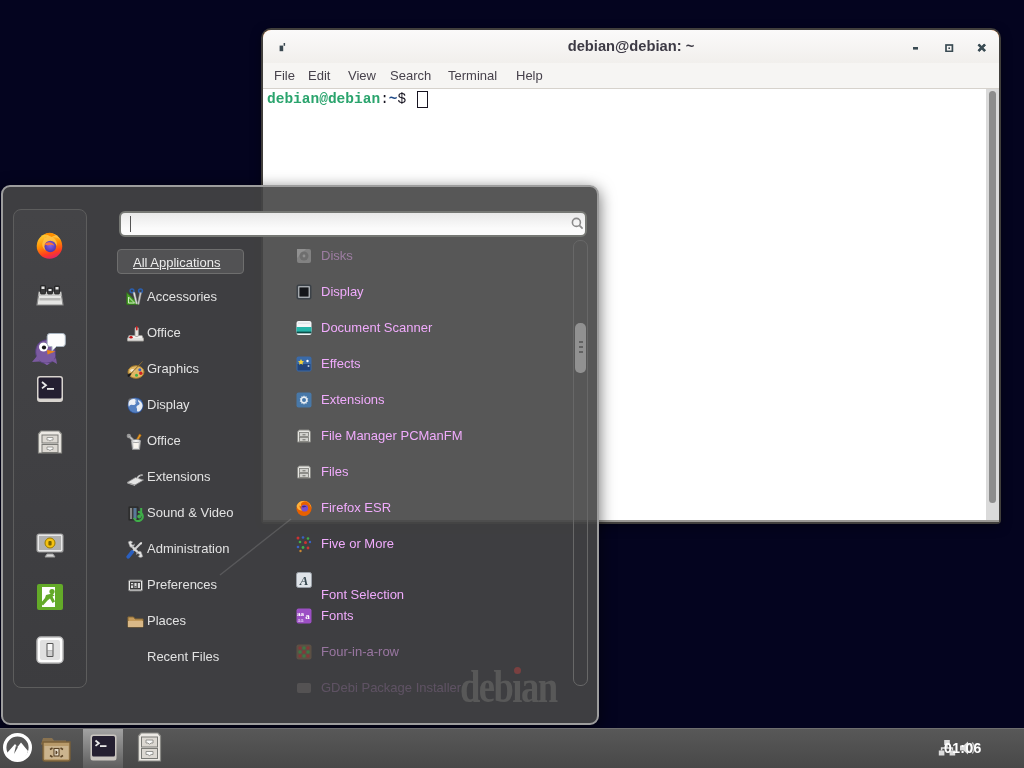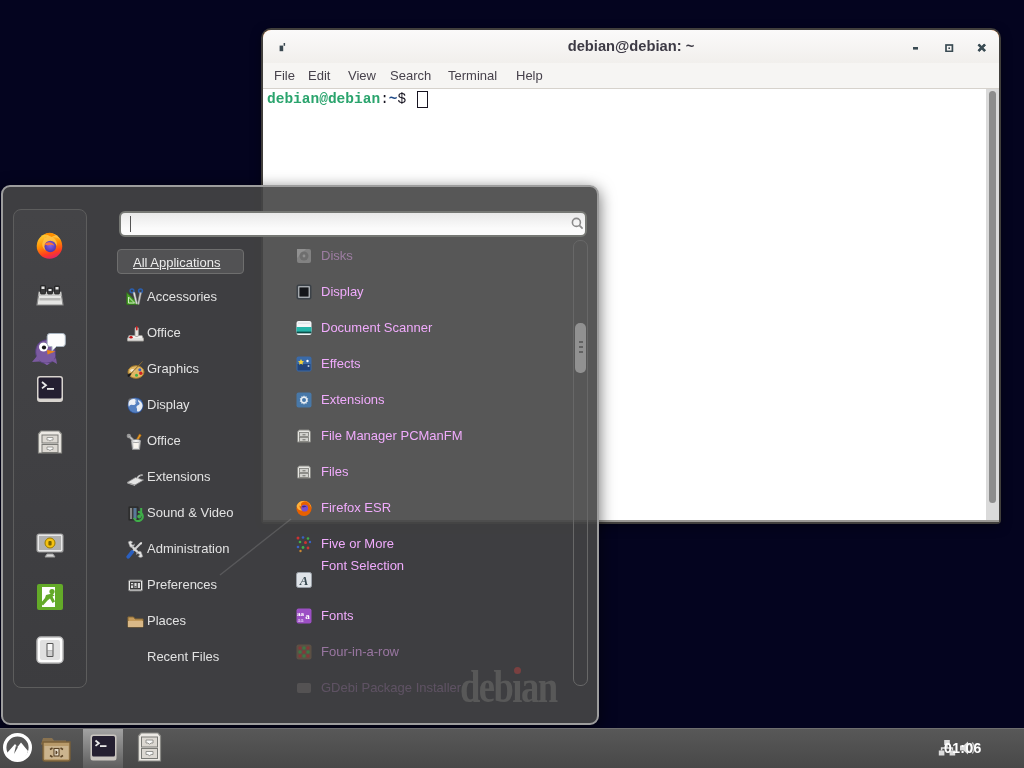--- a/index.html
+++ b/index.html
@@ -253,21 +253,21 @@
           <circle cx="8" cy="12.5" r="1.4" fill="#3fae49"></circle>
       <circle cx="13" cy="13" r="1.4" fill="#cc3333"></circle>
           <circle cx="5.5" cy="16" r="1.2" fill="#cc8833"></circle>
         </g>
       </svg></div>
     <div class="abs app" style="top:349px">Five or More</div>
     <div class="abs aico" style="top:384px"><svg width="18" height="18" viewBox="0 0 18 18">
       <rect x="1.5" y="1.5" width="15" height="15" rx="2" fill="#dfe3e8" stroke="#9aa0a8" stroke-width="1"></rect>
       <text x="9" y="13.5" font-family="Liberation Serif,serif" font-size="13" font-weight="bold" fill="#37474f" text-anchor="middle" font-style="italic">A</text>
       </svg></div>
-    <div class="abs app" style="top:371px">Font Selection</div>
+    <div class="abs app" style="top:400px">Font Selection</div>
     <div class="abs aico" style="top:420px"><svg width="18" height="18" viewBox="0 0 18 18">
       <rect x="1.5" y="1.5" width="15" height="15" rx="2" fill="#9c4fc4"></rect>
       <text x="5.5" y="8.5" font-family="Liberation Serif,serif" font-size="7" font-weight="bold" fill="#fff" text-anchor="middle">aa</text>
       <text x="5.5" y="15" font-family="Liberation Serif,serif" font-size="7" fill="#e8d5f5" text-anchor="middle">aa</text>
       <text x="12.5" y="12" font-family="Liberation Serif,serif" font-size="9" font-weight="bold" fill="#fff" text-anchor="middle">a</text>
       </svg></div>
     <div class="abs app" style="top:421px">Fonts</div>
     <div class="abs" style="opacity:.5">
       <div class="abs aico" style="top:456px"><svg width="18" height="18" viewBox="0 0 18 18">
         <rect x="1.5" y="1.5" width="15" height="15" rx="2" fill="#7a6248"></rect>

